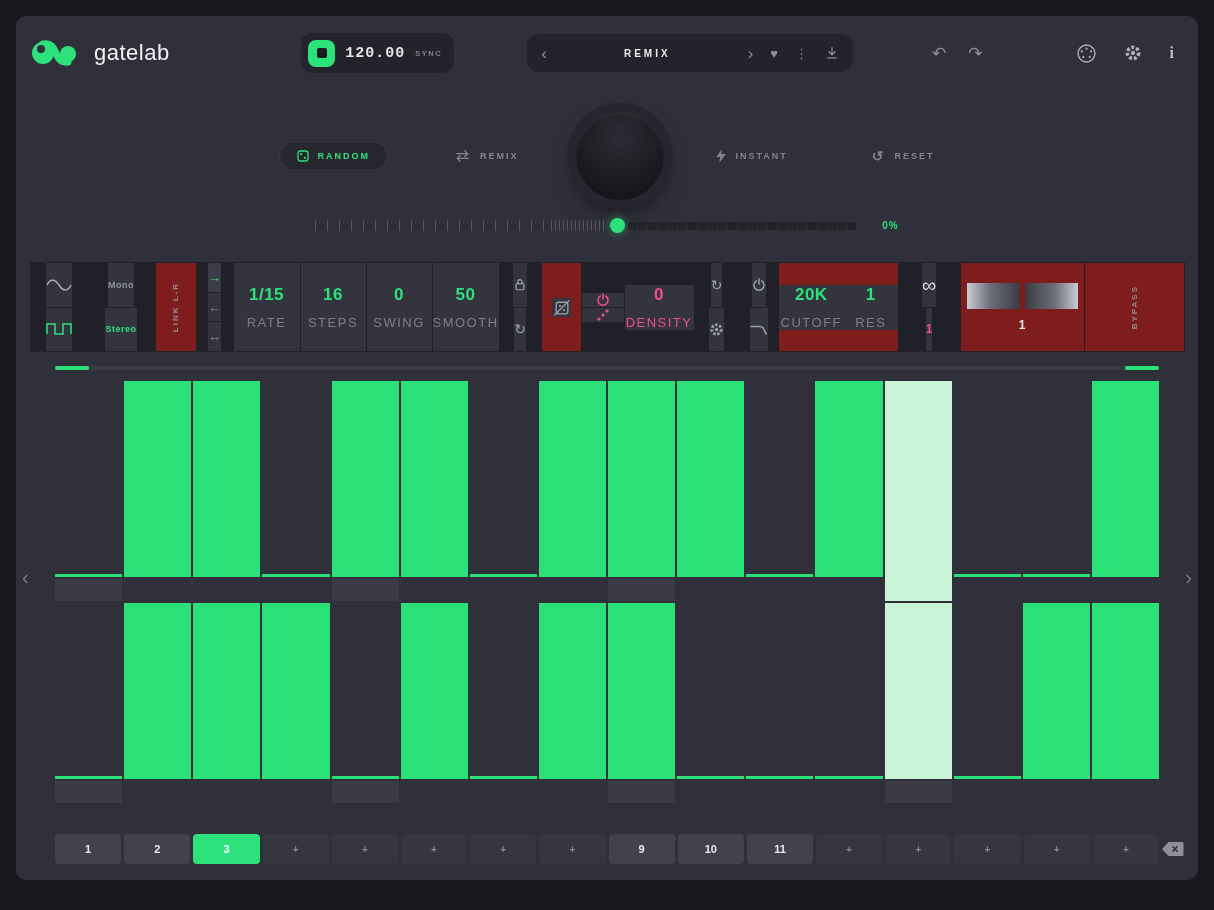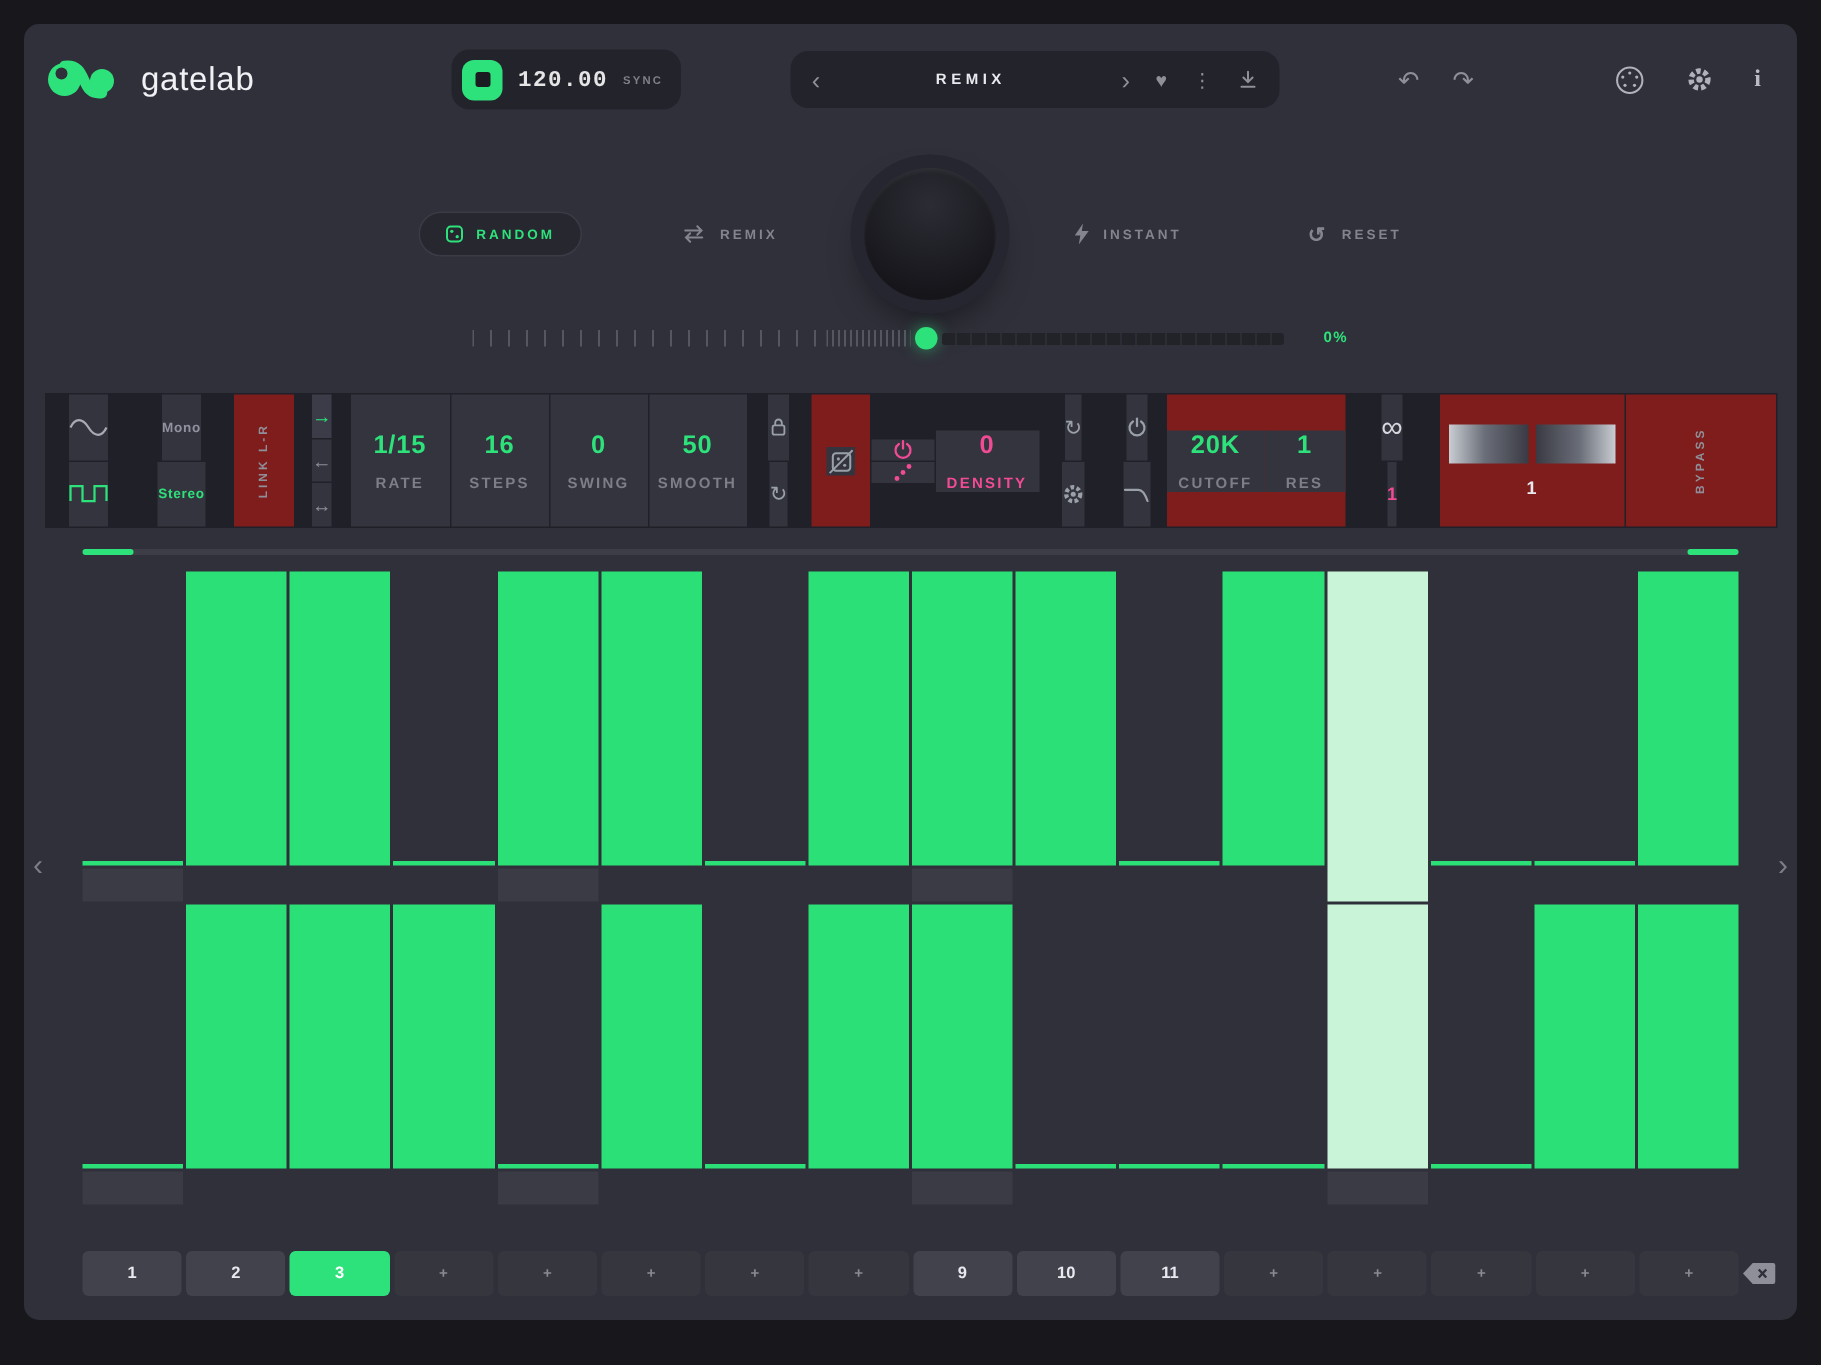--- a/index.html
+++ b/index.html
@@ -61,21 +61,21 @@
   .third { flex:1; background:#34343e; border:none; display:flex; align-items:center; justify-content:center; cursor:pointer; }
   .third.active { background:#3c3c48; }
   .arrow { font-size:13px; font-weight:bold; color:#8f8f99; }
   .arrow.green { color:#2ee27b; }
   .txt { font-size:9px; font-weight:bold; letter-spacing:.5px; }
   .graytxt { color:#9092a0; } .greentxt { color:#2ee27b; }
   .vtext { background:none; border:none; writing-mode:vertical-rl; transform:rotate(180deg);
            font-size:8px; font-weight:bold; letter-spacing:2px; color:#8f8f99; cursor:pointer; }
   .value-cell { display:flex; flex-direction:column; align-items:center; justify-content:center; gap:10px; cursor:pointer; background:#34343e; }
   .val { color:#2ee27b; font-size:17px; font-weight:bold; letter-spacing:.5px; }
-  .lbl { color:#7e7e89; font-size:10px; font-weight:bold; letter-spacing:1.5px; }
+  .lbl { color:#7e7e89; font-size:13px; font-weight:normal; letter-spacing:1.5px; }
   .pink { color:#f24b96 !important; }
   .glyph { font-size:14px; color:#9aa0a8; }
   .dens { display:flex; gap:1px; background:#202028; }
   .dens-icons { width:42px; display:flex; flex-direction:column; gap:1px; }
   .inf { font-size:20px; color:#d7d9de; line-height:1; }
   .countv { font-size:12px; font-weight:bold; color:#f24b96; }
   .texture-inner { display:flex; flex-direction:column; align-items:center; justify-content:center; gap:9px; width:100%; }
   .swatches { display:flex; gap:5px; }
   .swatch { width:53px; height:26px; border:none; cursor:pointer; }
   .swatch.a { background:linear-gradient(90deg,#c9ccd2,#6a6e78 45%,#3a3a44); }

